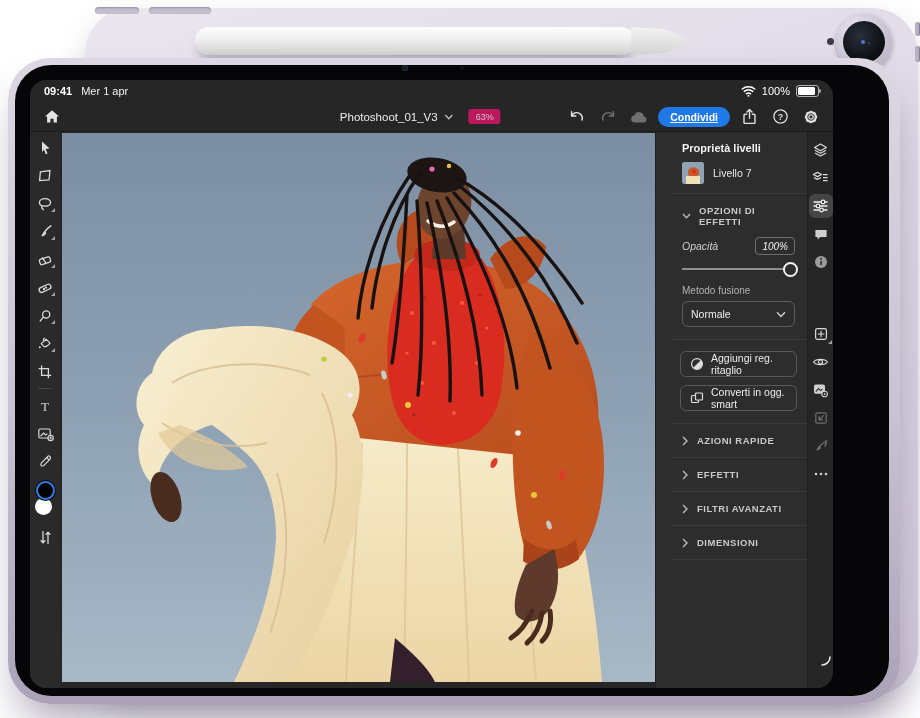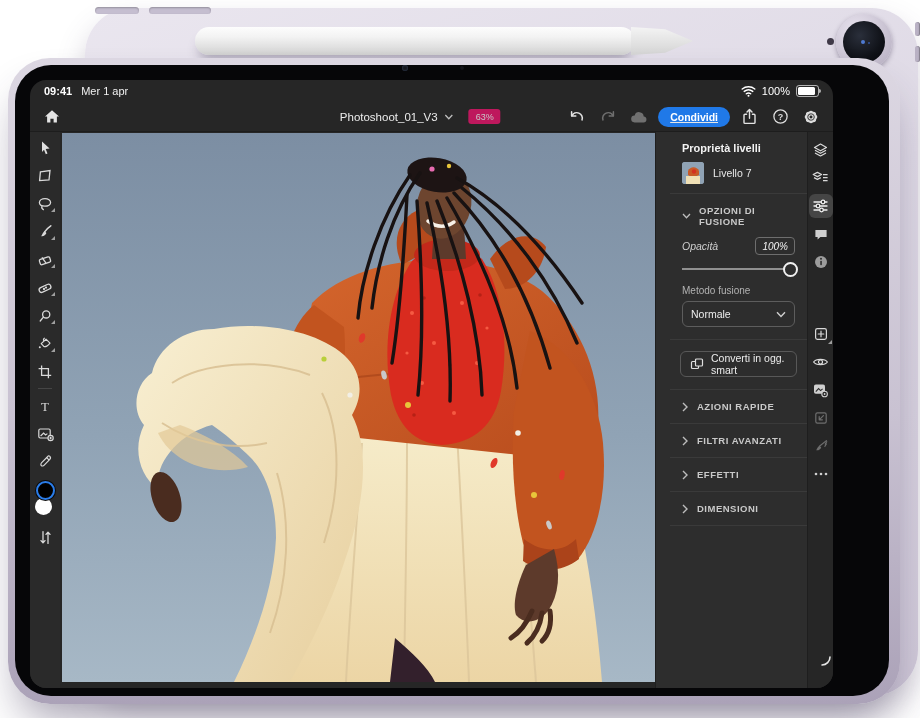--- a/index.html
+++ b/index.html
@@ -417,66 +417,73 @@
           </svg>
         </span>
         <span class="layer-name">Livello 7</span>
       </div>
       <div class="p-div"></div>
 
       <div class="sec-head">
         <svg width="9" height="6" viewBox="0 0 9 6" fill="none" stroke="#bdbdbd" stroke-width="1.3">
             <path d="M1 1 L4.5 4.7 L8 1"></path>
           </svg>
-        <span class="sec-label">OPZIONI DI FUSIONE</span>
+        <span class="sec-label">OPZIONI DI EFFETTI</span>
       </div>
 
       <div class="op-row">
         <span class="op-label">Opacità</span>
         <span class="op-value">100%</span>
       </div>
       <div class="slider">
         <span class="knob"></span>
       </div>
 
       <div class="blend-label">Metodo fusione</div>
       <div class="dropdown">
         <span>Normale</span>
         <svg width="10" height="7" viewBox="0 0 10 7" fill="none" stroke="#cfcfcf" stroke-width="1.4">
             <path d="M1 1.2 L5 5.4 L9 1.2"></path>
           </svg>
       </div>
       <div class="p-div" style="margin-bottom:11px;"></div>
 
       <div class="p-btn">
+        <svg width="14" height="14" viewBox="0 0 14 14">
+          <circle cx="7" cy="7" r="5.4" fill="none" stroke="#dedede" stroke-width="1.2"></circle>
+          <path d="M3.2 10.8 A5.4 5.4 0 0 0 10.8 3.2 Z" fill="#dedede"></path>
+        </svg>
+        <span>Aggiungi reg. ritaglio</span>
+      </div>
+      <div class="p-btn">
         <svg width="14" height="14" viewBox="0 0 14 14" fill="none" stroke="#dedede" stroke-width="1.2">
           <rect x="1.5" y="4.5" width="7" height="7" rx="1"></rect>
           <rect x="5.5" y="2" width="7" height="7" rx="1" fill="#2d2d2d"></rect>
         </svg>
         <span>Converti in ogg. smart</span>
       </div>
 
       <div class="p-div" style="margin-top:12px;"></div>
       <div class="p-section">
         <svg width="6" height="10" viewBox="0 0 6 10" fill="none" stroke="#bdbdbd" stroke-width="1.4">
             <path d="M1 1 L5 5 L1 9"></path>
           </svg>
         <span class="sec-label">AZIONI RAPIDE</span>
       </div>
       <div class="p-section">
         <svg width="6" height="10" viewBox="0 0 6 10" fill="none" stroke="#bdbdbd" stroke-width="1.4">
             <path d="M1 1 L5 5 L1 9"></path>
           </svg>
-        <span class="sec-label">FILTRI AVANZATI</span>
+        <span class="sec-label">EFFETTI</span>
       </div>
       <div class="p-section">
         <svg width="6" height="10" viewBox="0 0 6 10" fill="none" stroke="#bdbdbd" stroke-width="1.4">
             <path d="M1 1 L5 5 L1 9"></path>
           </svg>
-        <span class="sec-label">EFFETTI</span>
+        <span class="sec-label">FILTRI AVANZATI</span>
       </div>
       <div class="p-section">
         <svg width="6" height="10" viewBox="0 0 6 10" fill="none" stroke="#bdbdbd" stroke-width="1.4">
             <path d="M1 1 L5 5 L1 9"></path>
           </svg>
         <span class="sec-label">DIMENSIONI</span>
       </div>
     </div>
 
     <div class="railright">

